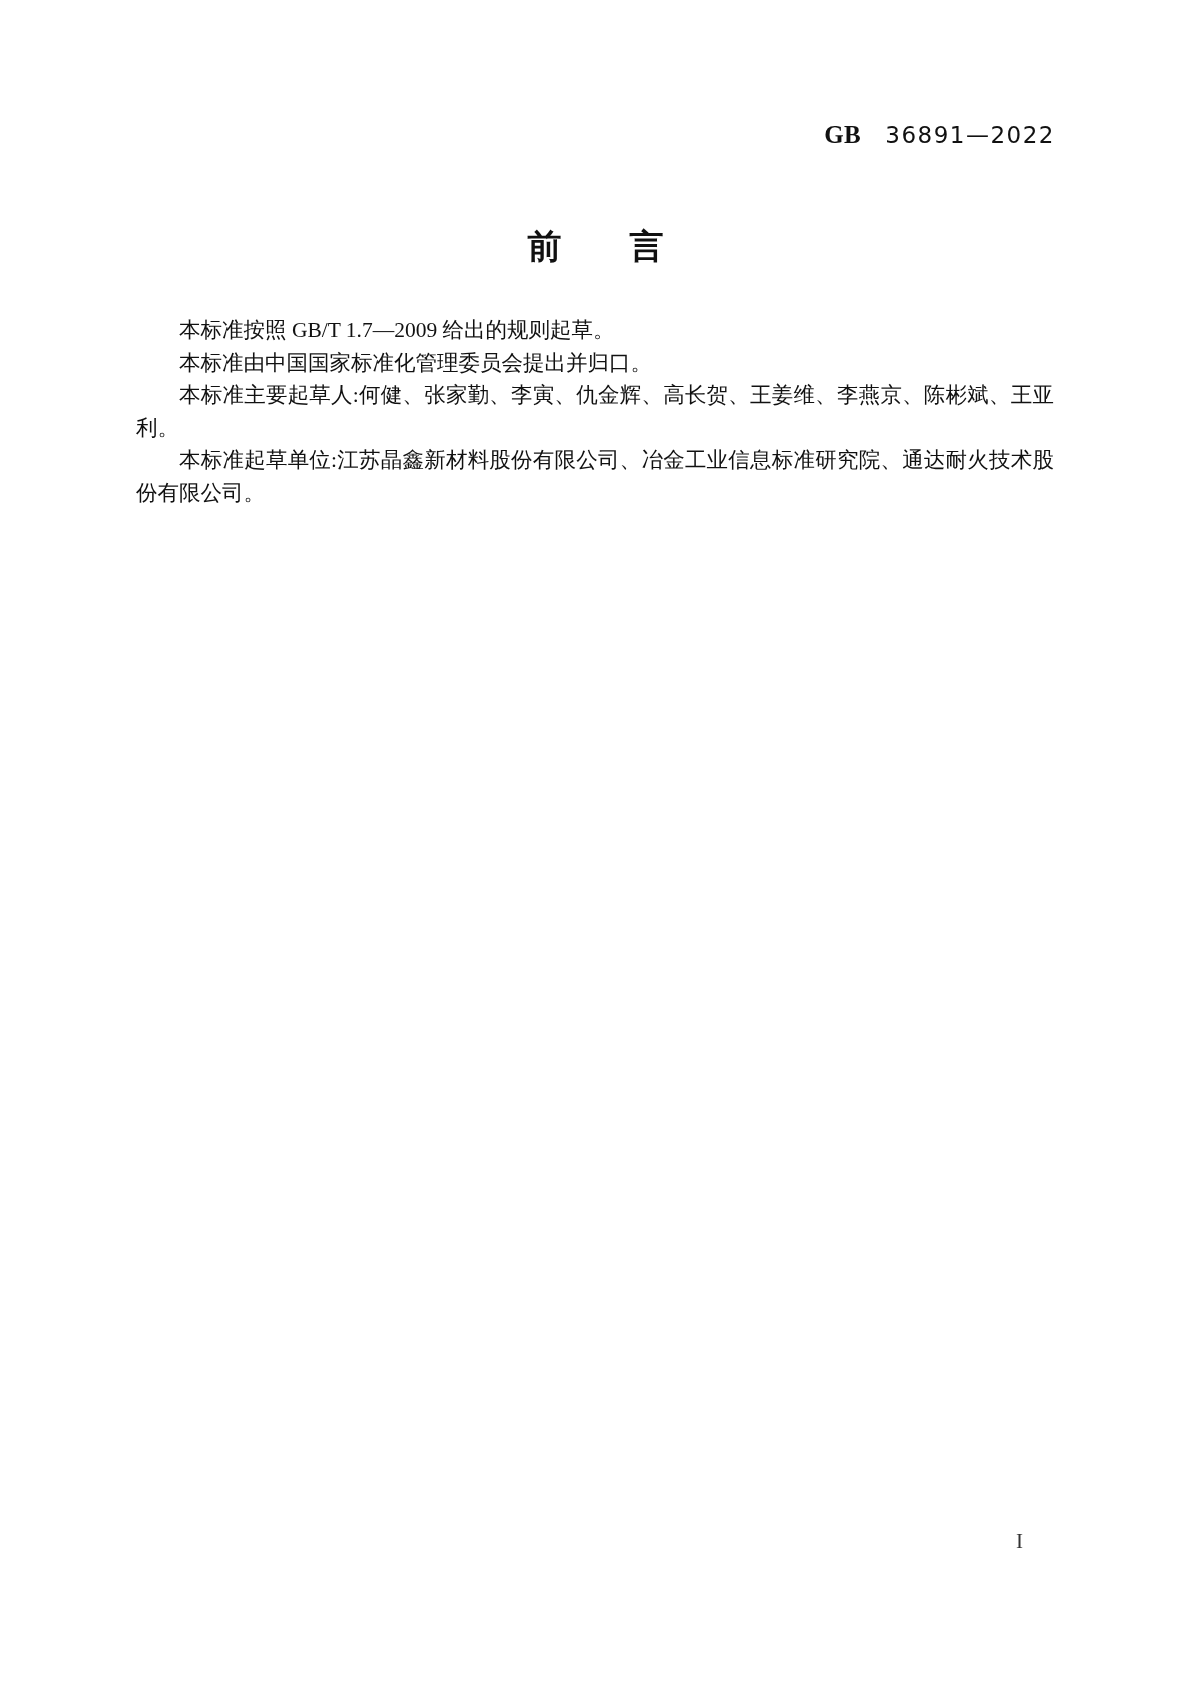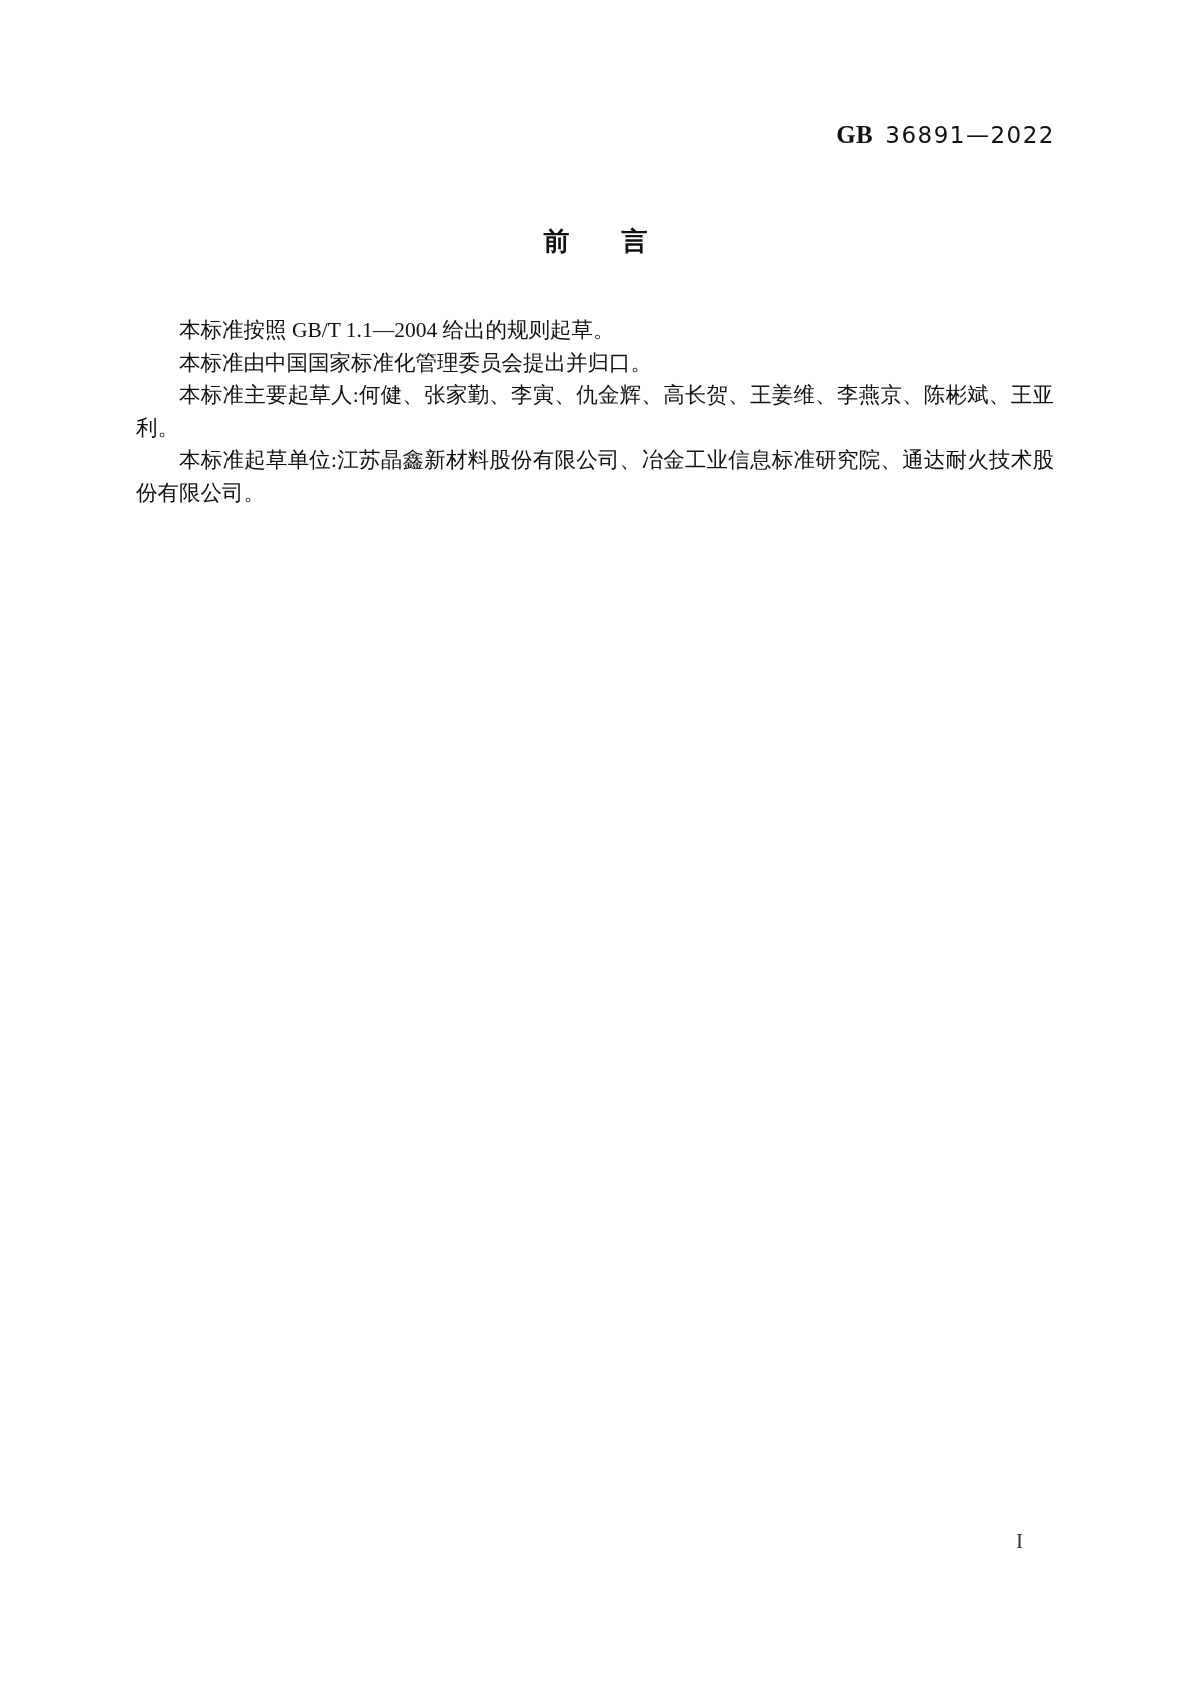--- a/index.html
+++ b/index.html
@@ -21,37 +21,37 @@
     top: 122px;
     right: 136px;
     white-space: nowrap;
     line-height: 26px;
   }
   .code-prefix {
     font-family: "Liberation Serif", "DejaVu Serif", serif;
     font-weight: bold;
     font-size: 25px;
     letter-spacing: 0.5px;
-    margin-right: 12px;
+    margin-right: 24px;
   }
   .code-number {
     font-family: "DejaVu Sans", "Liberation Sans", sans-serif;
     font-size: 23px;
     letter-spacing: 1.5px;
   }
   .title {
     position: absolute;
     top: 224px;
     left: 0;
     width: 100%;
     margin: 0;
     text-align: center;
     font-family: "Liberation Sans", "DejaVu Sans", sans-serif;
     font-weight: bold;
-    font-size: 26px;
+    font-size: 34px;
     letter-spacing: 0;
     color: #111111;
   }
   .body {
     position: absolute;
     top: 314px;
     left: 136px;
     width: 918px;
     font-family: "Liberation Serif", "DejaVu Serif", serif;
     font-size: 21.5px;
@@ -77,21 +77,21 @@
 
 <div class="page">
 
   <div class="header">
     <span class="code-prefix">GB</span><span class="code-number">36891—2022</span>
   </div>
 
   <h1 class="title">前　　言</h1>
 
   <div class="body">
-    <p>本标准按照 GB/T 1.1—2004 给出的规则起草。</p>
+    <p>本标准按照 GB/T 1.7—2009 给出的规则起草。</p>
     <p>本标准由中国国家标准化管理委员会提出并归口。</p>
     <p>本标准主要起草人:何健、张家勤、李寅、仇金辉、高长贺、王姜维、李燕京、陈彬斌、王亚利。</p>
     <p>本标准起草单位:江苏晶鑫新材料股份有限公司、冶金工业信息标准研究院、通达耐火技术股份有限公司。</p>
   </div>
 
   <div class="footer-page-number">I</div>
 
 </div>
 
 </body></html>

